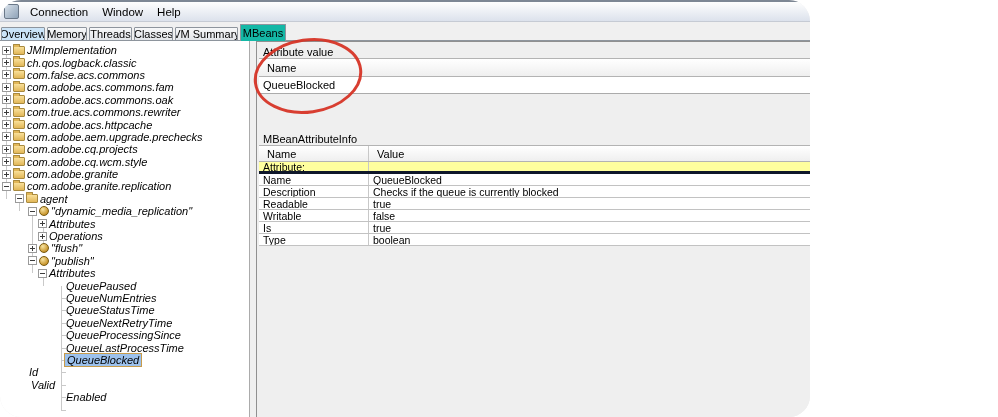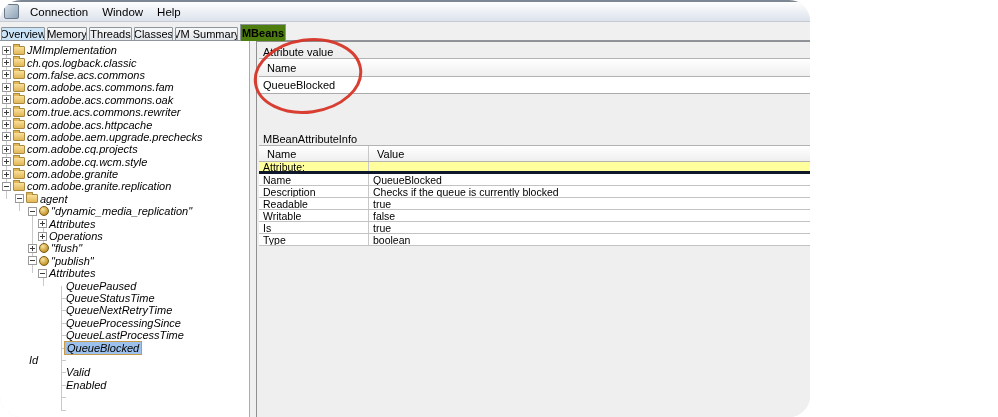--- a/index.html
+++ b/index.html
@@ -14,21 +14,21 @@
   .app-icon{width:13px;height:13px;margin:0 4px;background:linear-gradient(135deg,#D7E0E9,#8FA3B8);
             border:1px solid #6B7989;border-radius:2px;flex:none;}
   .menu-item{padding:0 7px;font-size:11.5px;line-height:18px;}
   
   .tabline{position:absolute;top:40px;left:0;width:978px;height:1px;background:#8E959D;z-index:1;}
   .tabs{position:absolute;top:24px;left:1px;height:17px;display:flex;align-items:flex-end;gap:2px;z-index:2;}
   .tab{box-sizing:border-box;height:14px;border:1px solid #8E959D;font-size:11px;
        display:flex;align-items:center;justify-content:center;white-space:nowrap;overflow:hidden;
        background:linear-gradient(#F7F8F9,#E2E5E9);border-radius:1px 1px 0 0;}
   .tab.highlighted{background:#CBE4F8;}
-  .tab.active{height:17px;background:#4d7c0f;border-bottom:none;z-index:3;font-weight:bold;}
+  .tab.active{height:17px;background:#14b8a6;border-bottom:none;z-index:3;}
   
   .content{position:absolute;top:41px;left:0;width:978px;height:376px;}
   .tree{position:absolute;left:0;top:0;width:250px;height:376px;background:#fff;
         border-right:1px solid #ABABAB;box-sizing:border-box;overflow:hidden;}
   .tree-rows{position:relative;padding-top:3px;z-index:1;}
   .trow{height:12.4px;display:flex;align-items:center;font-size:11px;white-space:nowrap;font-style:italic;}
   .toggle{width:9px;height:9px;box-sizing:border-box;border:1px solid #9A9A9A;background:#fff;
           position:relative;flex:none;}
   .toggle::before{content:"";position:absolute;left:1px;right:1px;top:3px;height:1px;background:#3C3C3C;}
   .toggle.plus::after{content:"";position:absolute;top:1px;bottom:1px;left:3px;width:1px;background:#3C3C3C;}
@@ -210,39 +210,42 @@
               <span class="tlabel">"publish"</span>
             </div>
             <div class="trow">
               <span class="toggle minus" style="margin-left: 38px;"></span>
               <span class="tlabel">Attributes</span>
             </div>
             <div class="trow">
               <span class="tlabel" style="margin-left: 66px;">QueuePaused</span>
             </div>
             <div class="trow">
+              <span class="tlabel" style="margin-left: 66px;">QueueNumEntries</span>
+            </div>
+            <div class="trow">
               <span class="tlabel" style="margin-left: 66px;">QueueStatusTime</span>
             </div>
             <div class="trow">
               <span class="tlabel" style="margin-left: 66px;">QueueNextRetryTime</span>
             </div>
             <div class="trow">
               <span class="tlabel" style="margin-left: 66px;">QueueProcessingSince</span>
             </div>
             <div class="trow">
               <span class="tlabel" style="margin-left: 66px;">QueueLastProcessTime</span>
             </div>
             <div class="trow">
               <span class="tlabel sel" style="margin-left: 64px;">QueueBlocked</span>
             </div>
             <div class="trow">
               <span class="tlabel" style="margin-left: 29px;">Id</span>
             </div>
             <div class="trow">
-              <span class="tlabel" style="margin-left: 66px;">Valid</span>
+              <span class="tlabel" style="margin-left: 31px;">Valid</span>
             </div>
             <div class="trow">
               <span class="tlabel" style="margin-left: 66px;">Enabled</span>
             </div>
           </div>
       </div>
 
       <div class="right">
         <div class="caption" id="cap1">Attribute value</div>
         <div class="tbl" id="tbl1">

